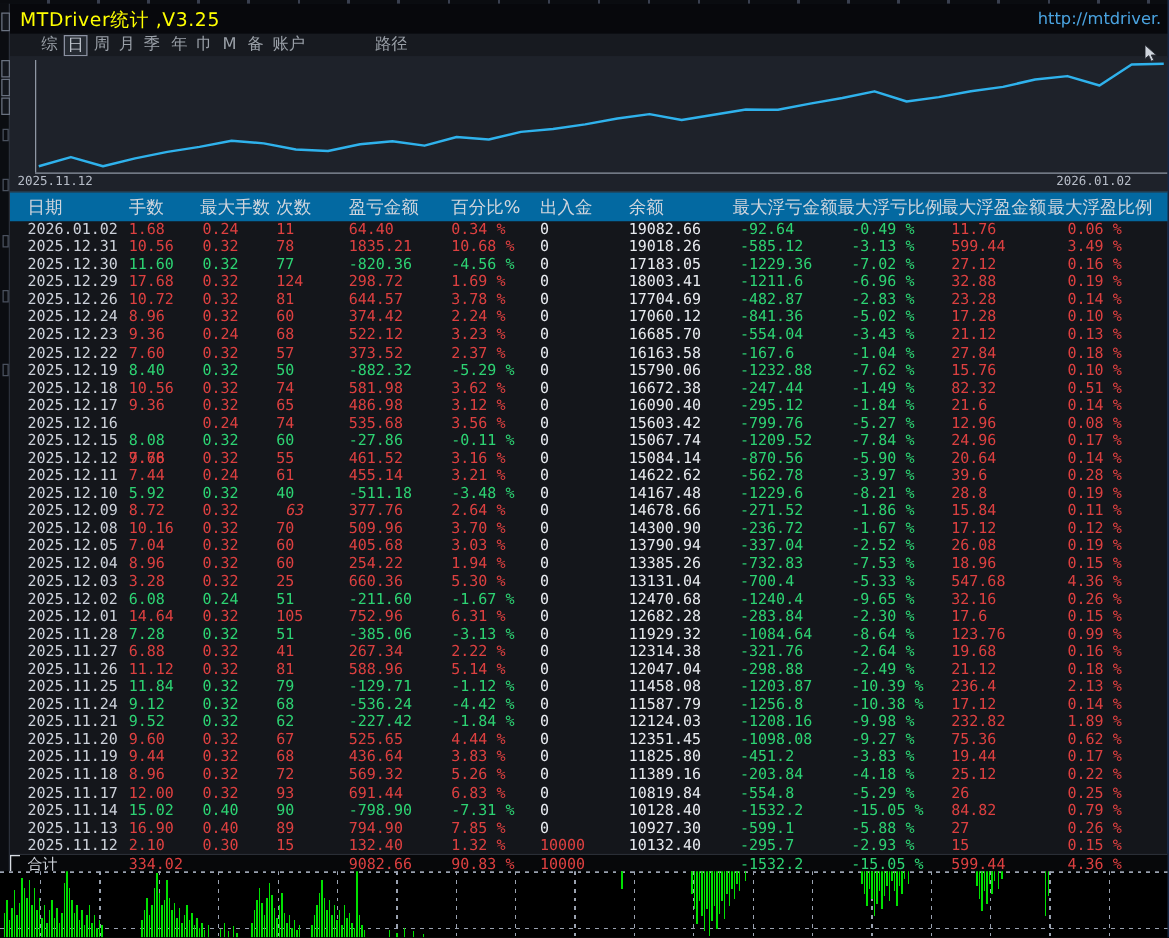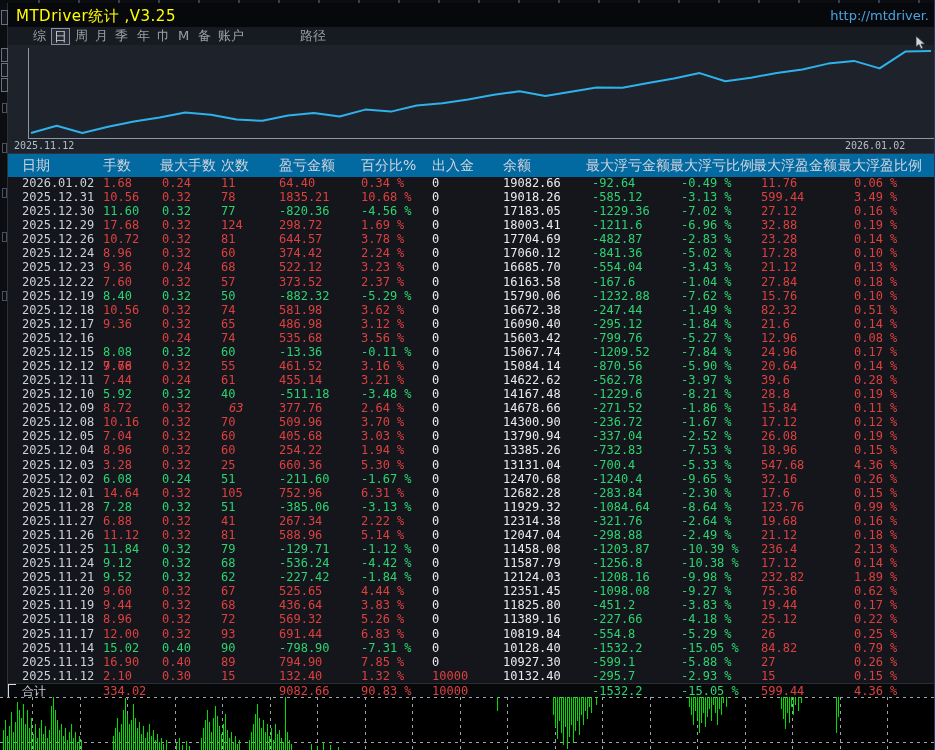--- a/index.html
+++ b/index.html
@@ -278,21 +278,21 @@
         <span class="cell c-green" style="left: 584px;">-799.76</span>
         <span class="cell c-green" style="left: 673px;">-5.27 %</span>
         <span class="cell c-red" style="left: 753px;">12.96</span>
         <span class="cell c-red" style="left: 846px;">0.08 %</span>
       </div>
       <div class="row">
         <span class="cell c-date" style="left: 14px;">2025.12.15</span>
         <span class="cell c-green" style="left: 95px;">8.08</span>
         <span class="cell c-green" style="left: 154px;">0.32</span>
         <span class="cell c-green" style="left: 213px;">60</span>
-        <span class="cell c-green" style="left: 271px;">-13.36</span>
+        <span class="cell c-green" style="left: 271px;">-27.86</span>
         <span class="cell c-green" style="left: 353px;">-0.11 %</span>
         <span class="cell c-white" style="left: 424px;">0</span>
         <span class="cell c-white" style="left: 495px;">15067.74</span>
         <span class="cell c-green" style="left: 584px;">-1209.52</span>
         <span class="cell c-green" style="left: 673px;">-7.84 %</span>
         <span class="cell c-red" style="left: 753px;">24.96</span>
         <span class="cell c-red" style="left: 846px;">0.17 %</span>
       </div>
       <div class="row">
         <span class="cell c-date" style="left: 14px;">2025.12.12</span>
@@ -548,21 +548,21 @@
       </div>
       <div class="row">
         <span class="cell c-date" style="left: 14px;">2025.11.18</span>
         <span class="cell c-red" style="left: 95px;">8.96</span>
         <span class="cell c-red" style="left: 154px;">0.32</span>
         <span class="cell c-red" style="left: 213px;">72</span>
         <span class="cell c-red" style="left: 271px;">569.32</span>
         <span class="cell c-red" style="left: 353px;">5.26 %</span>
         <span class="cell c-white" style="left: 424px;">0</span>
         <span class="cell c-white" style="left: 495px;">11389.16</span>
-        <span class="cell c-green" style="left: 584px;">-227.66</span>
+        <span class="cell c-green" style="left: 584px;">-203.84</span>
         <span class="cell c-green" style="left: 673px;">-4.18 %</span>
         <span class="cell c-red" style="left: 753px;">25.12</span>
         <span class="cell c-red" style="left: 846px;">0.22 %</span>
       </div>
       <div class="row">
         <span class="cell c-date" style="left: 14px;">2025.11.17</span>
         <span class="cell c-red" style="left: 95px;">12.00</span>
         <span class="cell c-red" style="left: 154px;">0.32</span>
         <span class="cell c-red" style="left: 213px;">93</span>
         <span class="cell c-red" style="left: 271px;">691.44</span>

